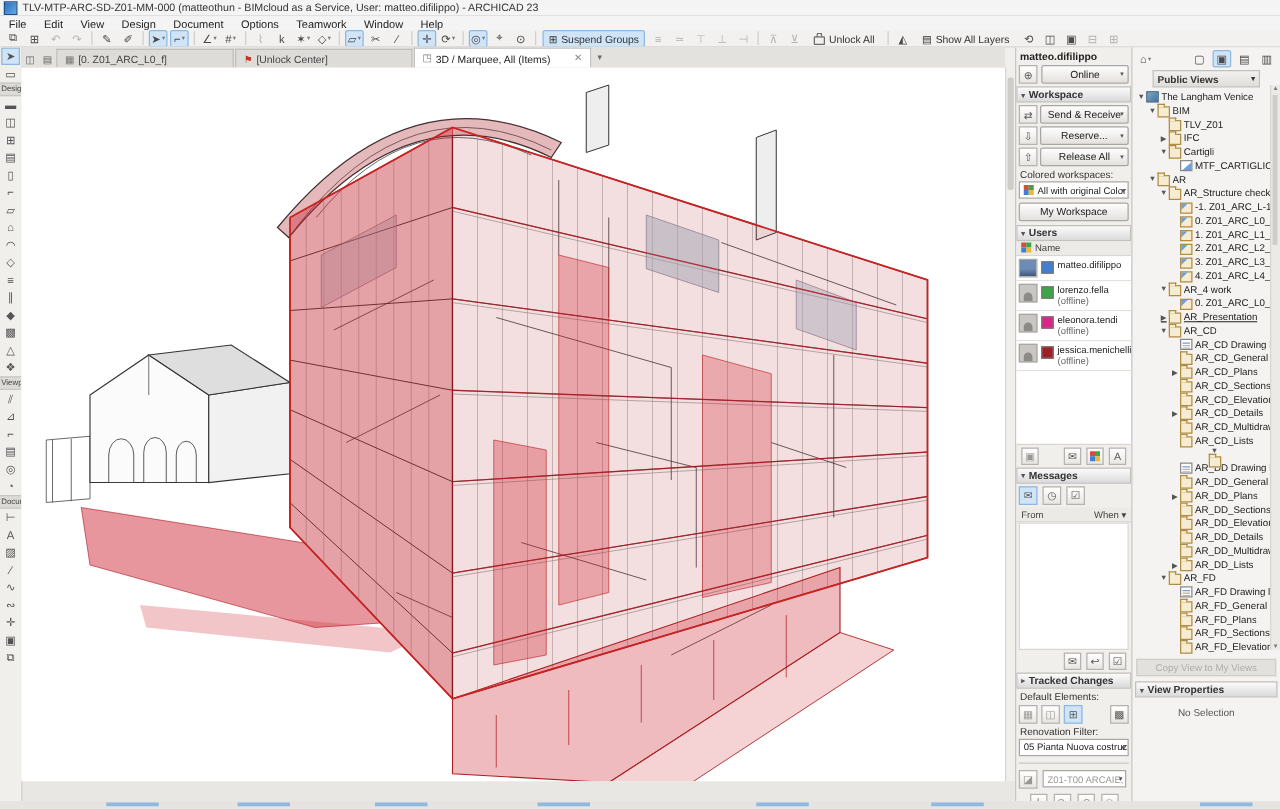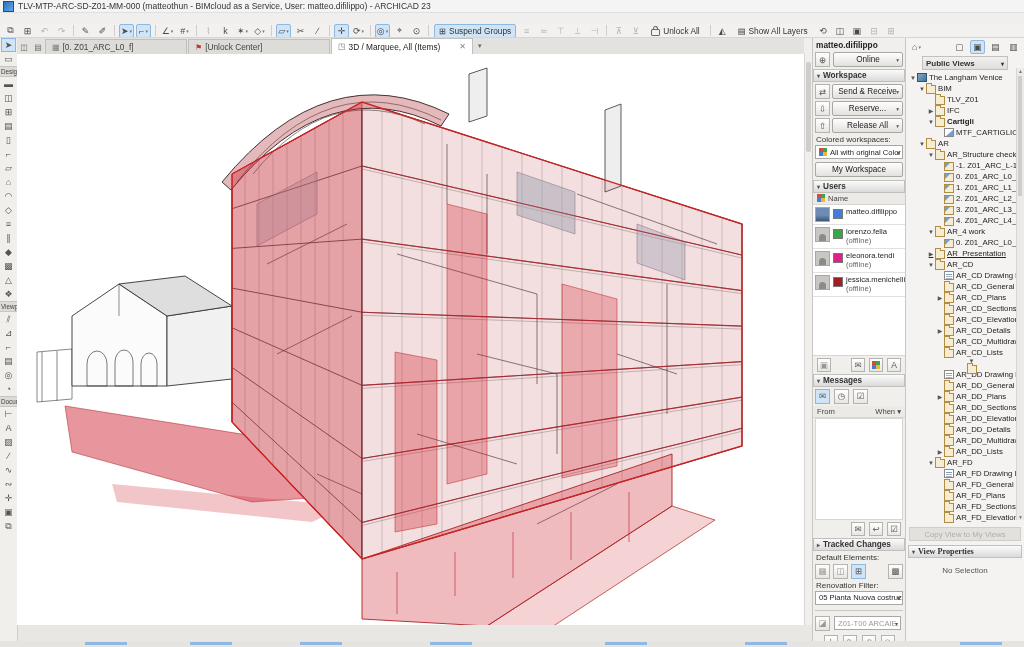--- a/index.html
+++ b/index.html
@@ -124,20 +124,31 @@
 </head>
 <body>
 
 <div id="app">
 
   <div id="titlebar">
     <span class="appico"></span>
     <span class="t">TLV-MTP-ARC-SD-Z01-MM-000 (matteothun - BIMcloud as a Service, User: matteo.difilippo) - ARCHICAD 23</span>
   </div>
 
+  <div id="menubar">
+      <span class="mi">File</span>
+      <span class="mi">Edit</span>
+      <span class="mi">View</span>
+      <span class="mi">Design</span>
+      <span class="mi">Document</span>
+      <span class="mi">Options</span>
+      <span class="mi">Teamwork</span>
+      <span class="mi">Window</span>
+      <span class="mi">Help</span>
+    </div>
 
   <div id="toolbar">
       <span class="tbi">⧉</span>
       <span class="tbi">⊞</span>
       <span class="tbi dis">↶</span>
       <span class="tbi dis">↷</span>
       <span class="tbsep"></span>
       <span class="tbi">✎</span>
       <span class="tbi">✐</span>
       <span class="tbsep"></span>
@@ -550,21 +561,21 @@
         <div class="trow" style="padding-left: 18px;">
           <span class="ex"></span>
           <span class="ic ic-folder"></span>
           <span class="lbl2">TLV_Z01</span>
         </div>
         <div class="trow" style="padding-left: 18px;">
           <span class="ex">▶</span>
           <span class="ic ic-folder"></span>
           <span class="lbl2">IFC</span>
         </div>
-        <div class="trow" style="padding-left: 18px; font-weight: bold;">
+        <div class="trow" style="padding-left: 18px;">
           <span class="ex">▼</span>
           <span class="ic ic-folder"></span>
           <span class="lbl2">Cartigli</span>
         </div>
         <div class="trow" style="padding-left: 27px;">
           <span class="ex"></span>
           <span class="ic ic-layout"></span>
           <span class="lbl2">MTF_CARTIGLIO A4 Testata</span>
         </div>
         <div class="trow" style="padding-left: 9px;">
@@ -742,21 +753,21 @@
           <span class="ic ic-folder"></span>
           <span class="lbl2">AR_FD_Elevations</span>
         </div>
       </div>
     <div id="tree-scroll">
       <span class="a" style="top:0">▲</span>
       <span class="th"></span>
       <span class="a" style="bottom:0">▼</span>
     </div>
     <div id="nav-copy">Copy View to My Views</div>
-    <div class="panel-h" style="margin:4px 2px 4px;font-family:Liberation Serif, serif;">
+    <div class="panel-h" style="margin:4px 2px 4px;">
       <span class="ar">▾</span>
         <span>View Properties</span>
     </div>
     <div id="nav-noselection">No Selection</div>
   </div>
 
   <div id="bottomstrip">
       <span class="mark" style="left: 85px;"></span>
       <span class="mark" style="left: 190px;"></span>
       <span class="mark" style="left: 300px;"></span>

